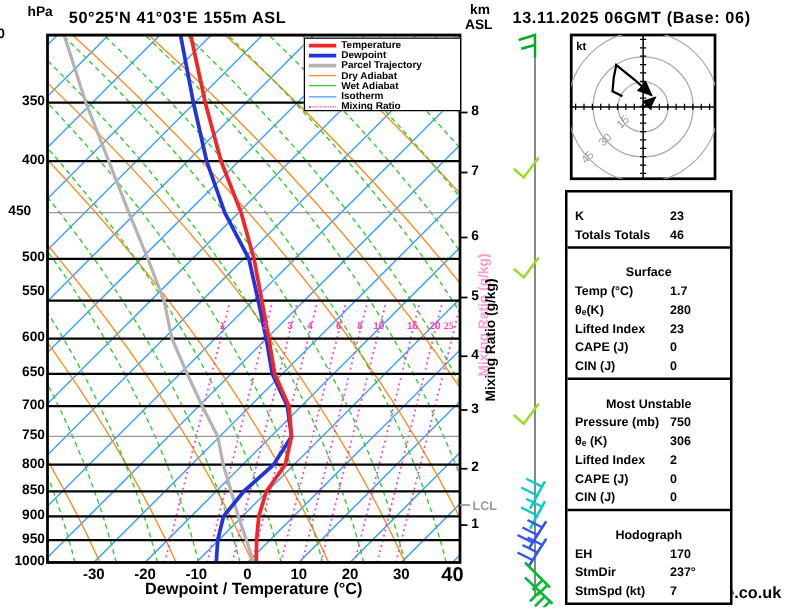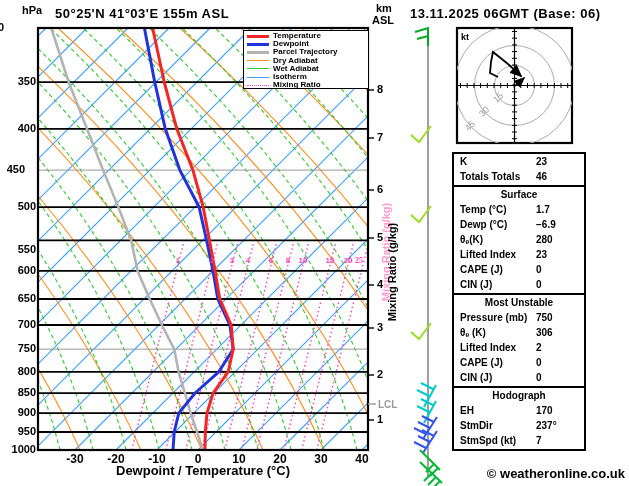--- a/index.html
+++ b/index.html
@@ -10,21 +10,21 @@
   .unit{font-weight:bold;font-size:11px;color:#000;white-space:nowrap;}
   .xlab{font-weight:bold;font-size:13px;color:#000;text-align:center;}
   .copy{font-weight:bold;font-size:13px;color:#000;white-space:nowrap;}
   .legend{left:243px;top:30px;width:126px;height:59px;background:#fff;border:1px solid #000;
           box-sizing:border-box;padding:1px 0 0 3px;z-index:5;}
   .lrow{height:8.2px;display:flex;align-items:center;overflow:hidden;}
   .lsw{width:22px;height:0;margin-right:4px;flex:0 0 22px;}
   .llb{font-size:8px;font-weight:bold;white-space:nowrap;line-height:8px;}
   .wtable{left:452px;top:152px;width:134px;background:#fff;border:2px solid #000;
           box-sizing:border-box;z-index:5;}
-  .tsec{border-top:2px solid #000;padding:0 0 1px 0;}
+  .tsec{border-top:2px solid #000;padding:12px 0 1px 0;}
   .tsec:first-child{border-top:none;}
   .ttitle{text-align:center;font-size:10px;font-weight:bold;line-height:15px;white-space:nowrap;}
   .trow{line-height:15px;font-size:10px;font-weight:bold;white-space:nowrap;padding-left:6px;}
   .tlabel{display:inline-block;width:76px;}
   .tval{display:inline-block;}
   .ticklab{position:absolute;font-weight:bold;font-size:11px;color:#000;white-space:nowrap;}
   svg text{font-family:"Liberation Sans",sans-serif;}
 </style>
 </head>
 <body>
@@ -242,21 +242,20 @@
     </div>
 
   <div class="abs wtable" id="wtable">
       <div class="tsec">
         <div class="trow"><span class="tlabel">K</span><span class="tval">23</span></div>
         <div class="trow"><span class="tlabel">Totals Totals</span><span class="tval">46</span></div>
       </div>
       <div class="tsec">
         <div class="ttitle">Surface</div>
         <div class="trow"><span class="tlabel">Temp (°C)</span><span class="tval">1.7</span></div>
-        <div class="trow"><span class="tlabel">Dewp (°C)</span><span class="tval">−6.9</span></div>
         <div class="trow"><span class="tlabel">θₑ(K)</span><span class="tval">280</span></div>
         <div class="trow"><span class="tlabel">Lifted Index</span><span class="tval">23</span></div>
         <div class="trow"><span class="tlabel">CAPE (J)</span><span class="tval">0</span></div>
         <div class="trow"><span class="tlabel">CIN (J)</span><span class="tval">0</span></div>
       </div>
       <div class="tsec">
         <div class="ttitle">Most Unstable</div>
         <div class="trow"><span class="tlabel">Pressure (mb)</span><span class="tval">750</span></div>
         <div class="trow"><span class="tlabel">θₑ (K)</span><span class="tval">306</span></div>
         <div class="trow"><span class="tlabel">Lifted Index</span><span class="tval">2</span></div>
@@ -270,38 +269,38 @@
         <div class="trow"><span class="tlabel">StmSpd (kt)</span><span class="tval">7</span></div>
       </div>
     </div>
 
   <div class="abs" id="labels-layer" style="left:0;top:0;width:629px;height:486px;pointer-events:none;">
       <span class="ticklab" style="right: 625px; top: 21px;">300</span>
       <span class="ticklab" style="right: 593px; top: 75.0308px;">350</span>
       <span class="ticklab" style="right: 593px; top: 121.834px;">400</span>
       <span class="ticklab" style="right: 604px; top: 163.118px;">450</span>
       <span class="ticklab" style="right: 593px; top: 200.048px;">500</span>
-      <span class="ticklab" style="right: 593px; top: 243px;">550</span>
+      <span class="ticklab" style="right: 593px; top: 227px;">550</span>
       <span class="ticklab" style="right: 593px; top: 263.952px;">600</span>
       <span class="ticklab" style="right: 593px; top: 292.008px;">650</span>
       <span class="ticklab" style="right: 593px; top: 317.983px;">700</span>
       <span class="ticklab" style="right: 593px; top: 342.166px;">750</span>
       <span class="ticklab" style="right: 593px; top: 364.787px;">800</span>
       <span class="ticklab" style="right: 593px; top: 386.036px;">850</span>
       <span class="ticklab" style="right: 593px; top: 406.07px;">900</span>
       <span class="ticklab" style="right: 593px; top: 425.021px;">950</span>
       <span class="ticklab" style="right: 593px; top: 443px;">1000</span>
       <span class="ticklab" style="left: 61px; top: 452px; width: 28px; text-align: center; font-size: 12px;">-30</span>
       <span class="ticklab" style="left: 102px; top: 452px; width: 28px; text-align: center; font-size: 12px;">-20</span>
       <span class="ticklab" style="left: 143px; top: 452px; width: 28px; text-align: center; font-size: 12px;">-10</span>
       <span class="ticklab" style="left: 184px; top: 452px; width: 28px; text-align: center; font-size: 12px;">0</span>
       <span class="ticklab" style="left: 225px; top: 452px; width: 28px; text-align: center; font-size: 12px;">10</span>
       <span class="ticklab" style="left: 266px; top: 452px; width: 28px; text-align: center; font-size: 12px;">20</span>
       <span class="ticklab" style="left: 307px; top: 452px; width: 28px; text-align: center; font-size: 12px;">30</span>
-      <span class="ticklab" style="left: 348px; top: 452px; width: 28px; text-align: center; font-size: 12px;">40</span>
+      <span class="ticklab" style="left: 348px; top: 452px; width: 28px; text-align: center; font-size: 16px;">40</span>
       <span class="ticklab" style="left: 377px; top: 83px;">8</span>
       <span class="ticklab" style="left: 377px; top: 131px;">7</span>
       <span class="ticklab" style="left: 377px; top: 183px;">6</span>
       <span class="ticklab" style="left: 377px; top: 231px;">5</span>
       <span class="ticklab" style="left: 377px; top: 278px;">4</span>
       <span class="ticklab" style="left: 377px; top: 321px;">3</span>
       <span class="ticklab" style="left: 377px; top: 368px;">2</span>
       <span class="ticklab" style="left: 377px; top: 413px;">1</span>
       <span class="ticklab" style="left: 170px; top: 256px; width: 16px; text-align: center; font-size: 8px; color: rgb(255, 61, 184);">1</span>
       <span class="ticklab" style="left: 204px; top: 256px; width: 16px; text-align: center; font-size: 8px; color: rgb(255, 61, 184);">2</span>

